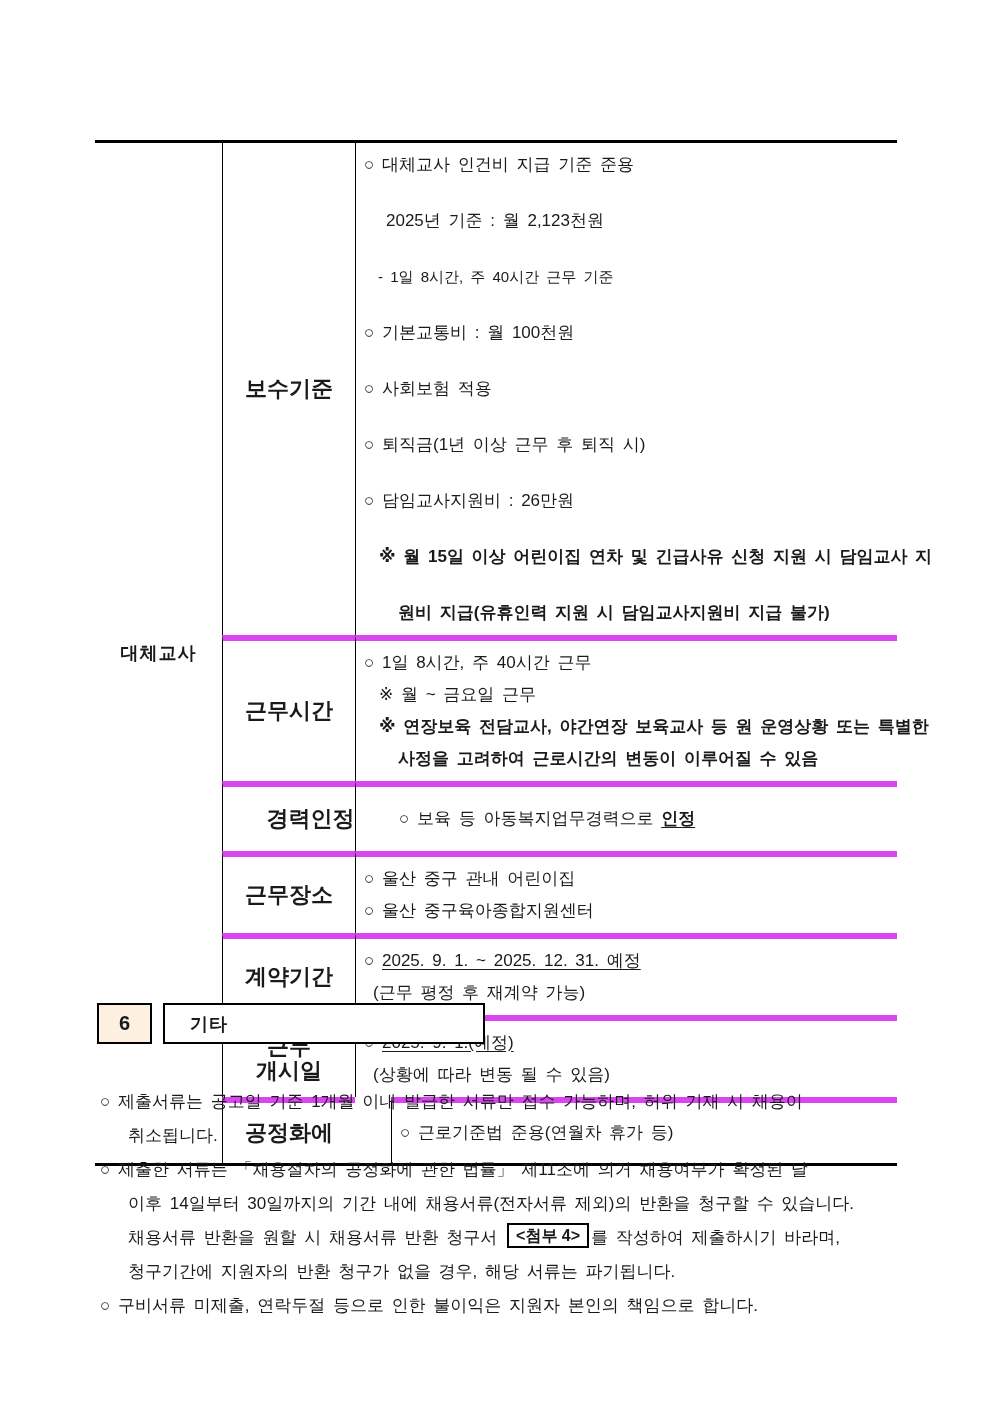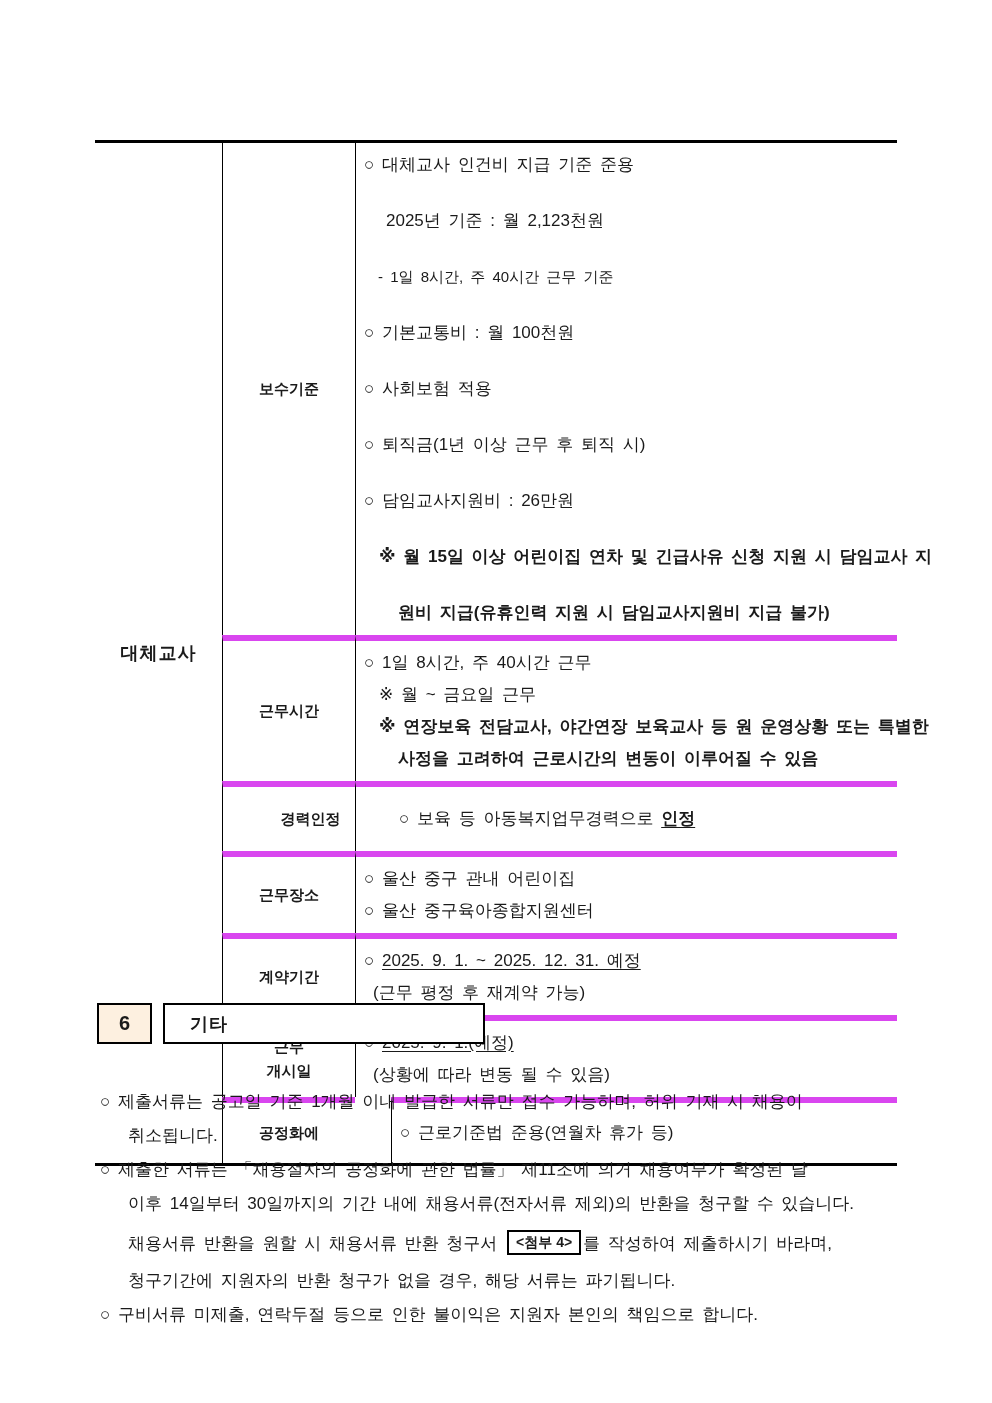--- a/index.html
+++ b/index.html
@@ -25,21 +25,21 @@
   .cat {
     grid-column: 1; grid-row: 1 / span 7;
     display: flex; align-items: center; justify-content: center;
     font-weight: 700; font-size: 18px; letter-spacing: 1px;
   }
   .lbl {
     grid-column: 2;
     border-left: 1px solid #000;
     display: flex; flex-direction: column;
     align-items: center; justify-content: center;
-    font-weight: 700; font-size: 15px; line-height: 24px;
+    font-weight: 700; font-size: 22px; line-height: 24px;
     text-align: center;
   }
   .cnt {
     grid-column: 3;
     border-left: 1px solid #000;
     display: flex; flex-direction: column; justify-content: center;
     padding: 6px 4px 6px 8px;
   }
   .r0 { grid-row: 1; gap: 24px; } .r1 { grid-row: 2; } .r2 { grid-row: 3; padding-left: 43px; }
   .r3 { grid-row: 4; } .r4 { grid-row: 5; } .r5 { grid-row: 6; }
@@ -77,22 +77,22 @@
   }
 
   
   .notes { position: absolute; left: 100px; top: 1085px; width: 860px; }
   .nline { font-size: 17px; line-height: 34px; word-spacing: 3px; white-space: nowrap; }
   .nline.cont { padding-left: 28px; }
   .att {
     display: inline-block;
     border: 2px solid #000;
     padding: 0 7px;
-    margin: 9px 2px;
-    font-size: 14px; font-weight: 700; line-height: 21px;
+    margin: 0 2px;
+    font-size: 16px; font-weight: 700; line-height: 21px;
     vertical-align: 2px;
     word-spacing: 0;
   }
 </style>
 </head>
 <body>
 
 <div class="page">
 
   <div class="tbl">

